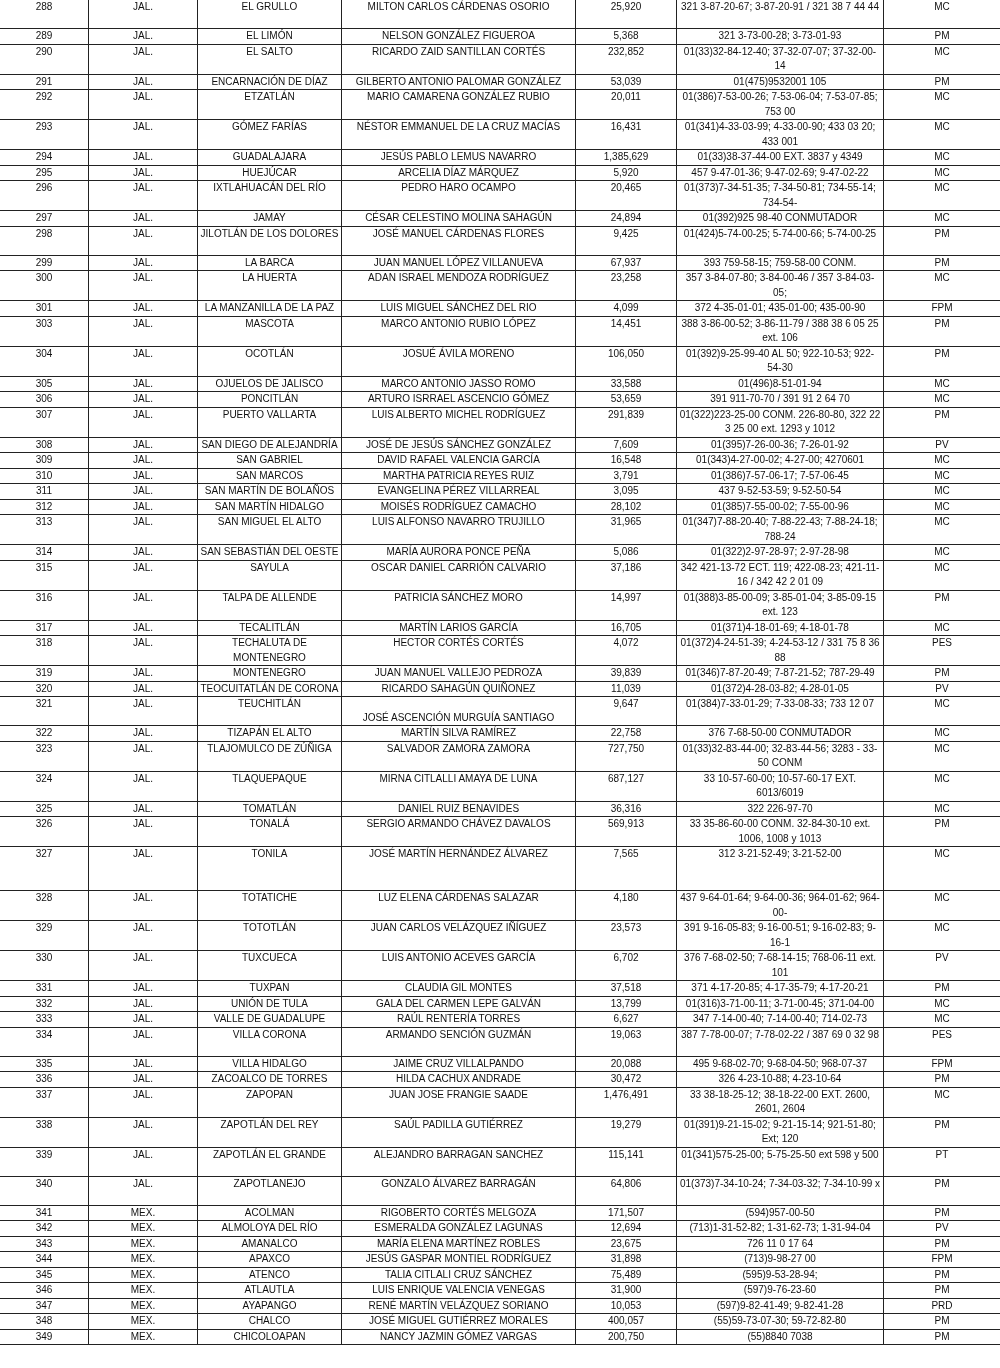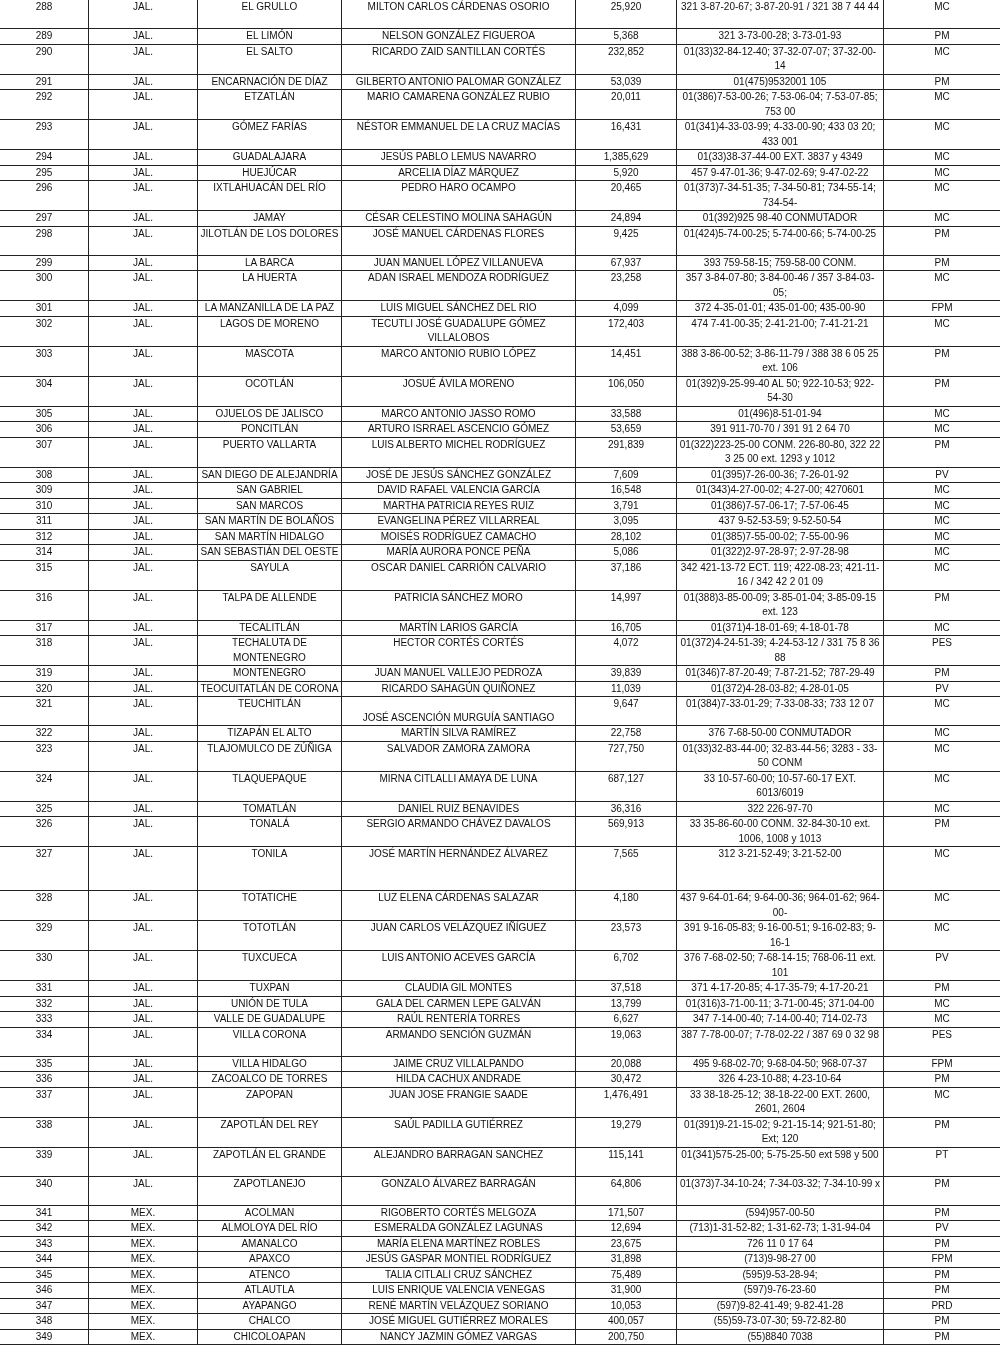--- a/index.html
+++ b/index.html
@@ -156,29 +156,20 @@
   <tr style="height: 14px; margin-top: 48px;">
     <td>301</td>
     <td>JAL.</td>
     <td>LA MANZANILLA DE LA PAZ</td>
     <td>LUIS MIGUEL SÁNCHEZ DEL RIO</td>
     <td>4,099</td>
     <td>372 4-35-01-01; 435-01-00; 435-00-90</td>
     <td>FPM</td>
   </tr>
 
-  <tr style="height: 15px;">
-    <td>302</td>
-    <td>JAL.</td>
-    <td>LAGOS DE MORENO</td>
-    <td>TECUTLI JOSÉ GUADALUPE GÓMEZ VILLALOBOS</td>
-    <td>172,403</td>
-    <td>474 7-41-00-35; 2-41-21-00; 7-41-21-21</td>
-    <td>MC</td>
-  </tr>
 
   <tr style="height: 29px;">
     <td>303</td>
     <td>JAL.</td>
     <td>MASCOTA</td>
     <td>MARCO ANTONIO RUBIO LÓPEZ</td>
     <td>14,451</td>
     <td>388 3-86-00-52; 3-86-11-79 / 388 38 6 05 25 ext. 106</td>
     <td>PM</td>
   </tr>
@@ -266,20 +257,29 @@
   <tr style="height: 15px;">
     <td>312</td>
     <td>JAL.</td>
     <td>SAN MARTÍN HIDALGO</td>
     <td>MOISÉS RODRÍGUEZ CAMACHO</td>
     <td>28,102</td>
     <td>01(385)7-55-00-02; 7-55-00-96</td>
     <td>MC</td>
   </tr>
 
+  <tr style="height: 29px;">
+    <td>313</td>
+    <td>JAL.</td>
+    <td>SAN MIGUEL EL ALTO</td>
+    <td>LUIS ALFONSO NAVARRO TRUJILLO</td>
+    <td>31,965</td>
+    <td>01(347)7-88-20-40; 7-88-22-43; 7-88-24-18; 788-24</td>
+    <td>MC</td>
+  </tr>
 
   <tr style="height: 15px;">
     <td>314</td>
     <td>JAL.</td>
     <td>SAN SEBASTIÁN DEL OESTE</td>
     <td>MARÍA AURORA PONCE PEÑA</td>
     <td>5,086</td>
     <td>01(322)2-97-28-97; 2-97-28-98</td>
     <td>MC</td>
   </tr>

